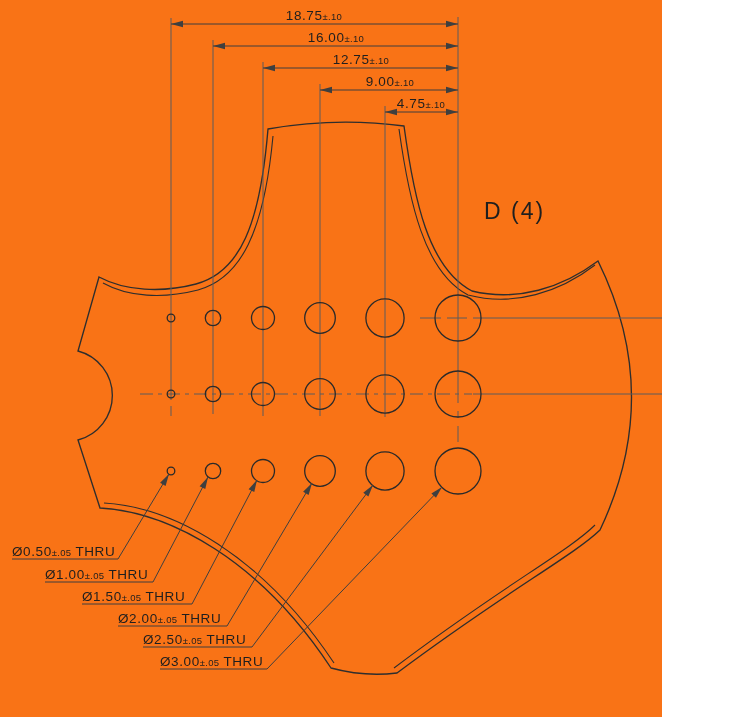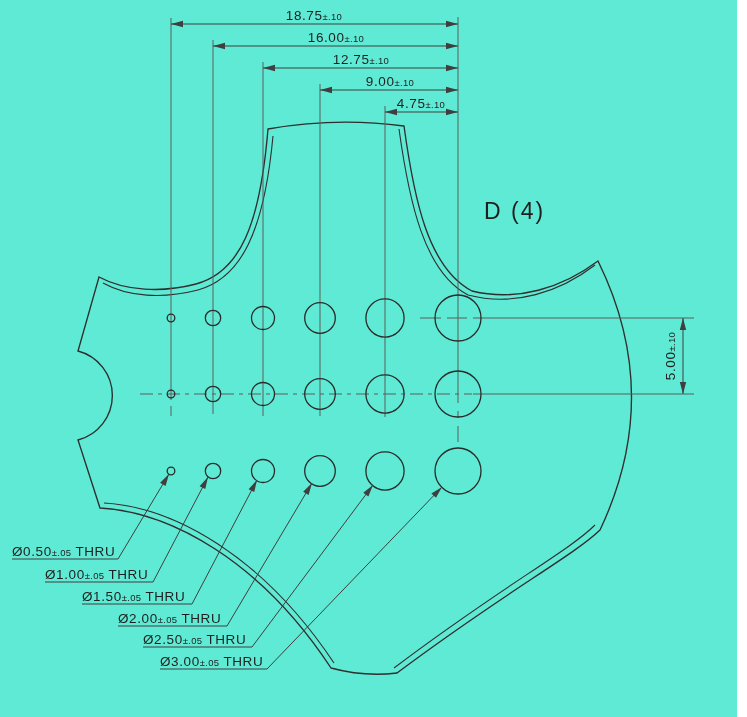--- a/index.html
+++ b/index.html
@@ -1,16 +1,16 @@
 <!DOCTYPE html>
 <html><head>
 <meta charset="utf-8">
 <style>
   html,body{margin:0;padding:0;background:#ffffff;}
-  .stage{position:relative;width:737px;height:717px;background:#5eead4;overflow:hidden;
+  .stage{position:relative;width:662px;height:717px;background:#f97316;overflow:hidden;
          font-family:"Liberation Sans", sans-serif;}
   svg{display:block}
   .outline{fill:none;stroke:#2e2e2e;stroke-width:1.35;}
   .offset-edge{fill:none;stroke:#2e2e2e;stroke-width:1.1;}
   .hole{fill:none;stroke:#2a2a2a;stroke-width:1.3;}
   .ann{fill:none;stroke:#3f3f3f;stroke-width:1;}
   .ext{fill:none;stroke:#5c5c5c;stroke-width:1;}
   .cl{fill:none;stroke:#5c5c5c;stroke-width:1;}
   .cl-dash{stroke-dasharray:13 5 4 5;}
   text{fill:#1f1f1f;font-family:"Liberation Sans", sans-serif;letter-spacing:0.6px;}

